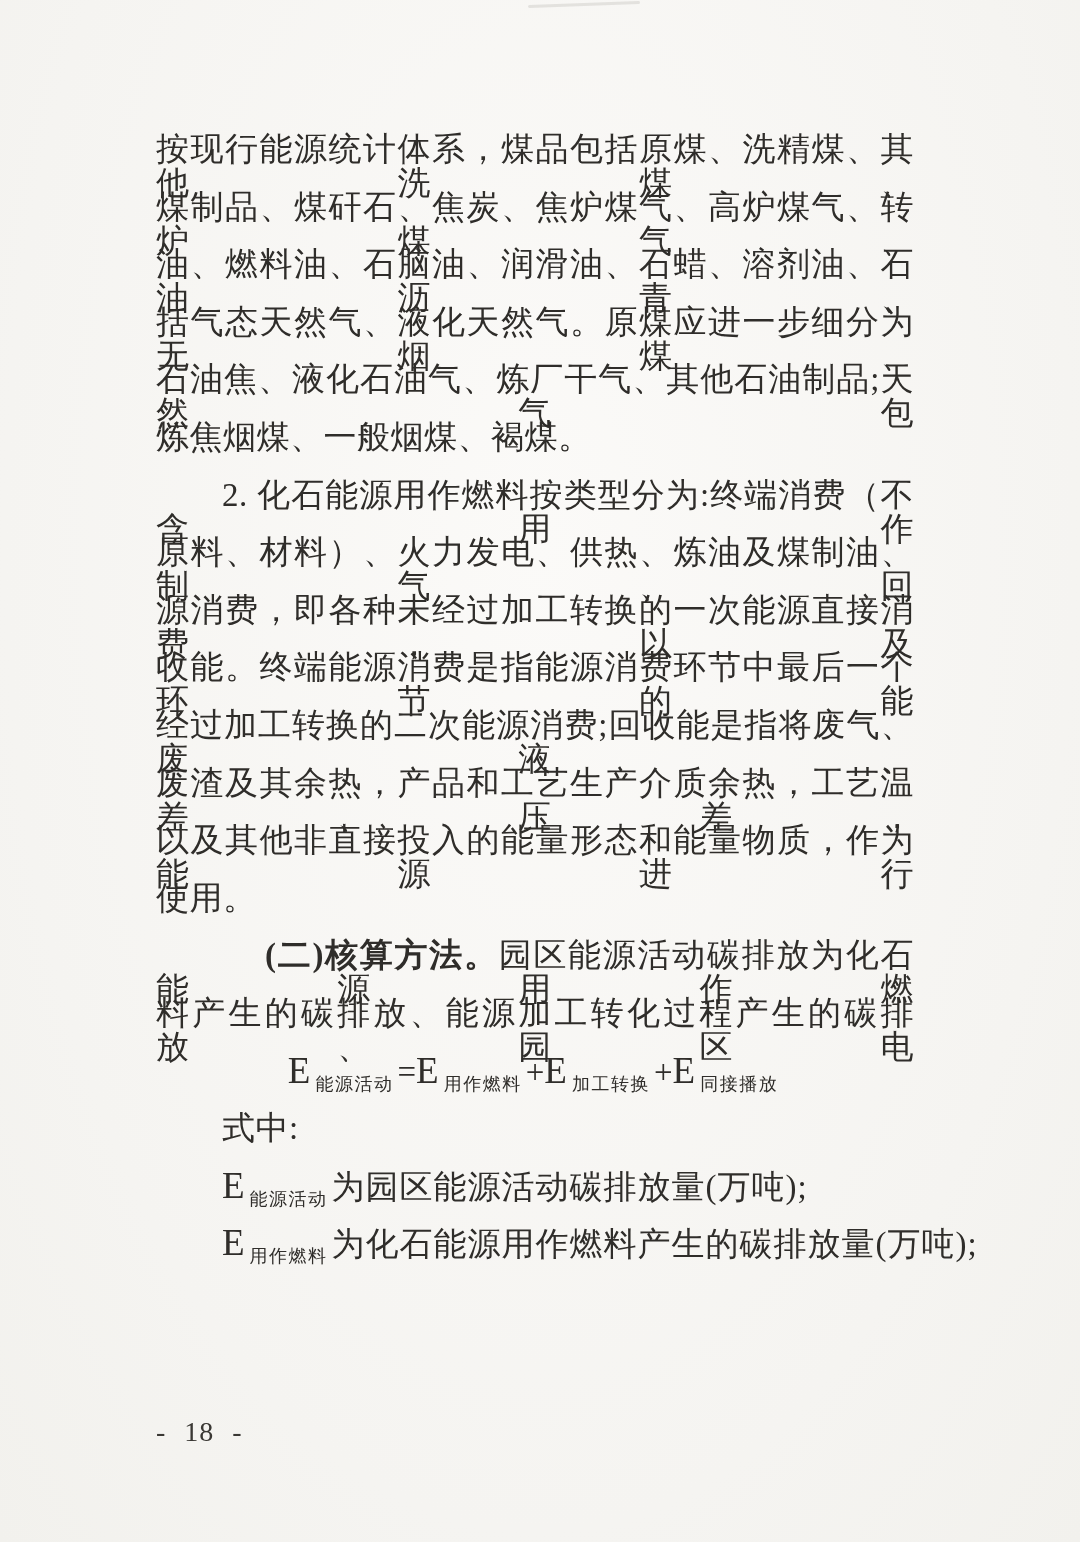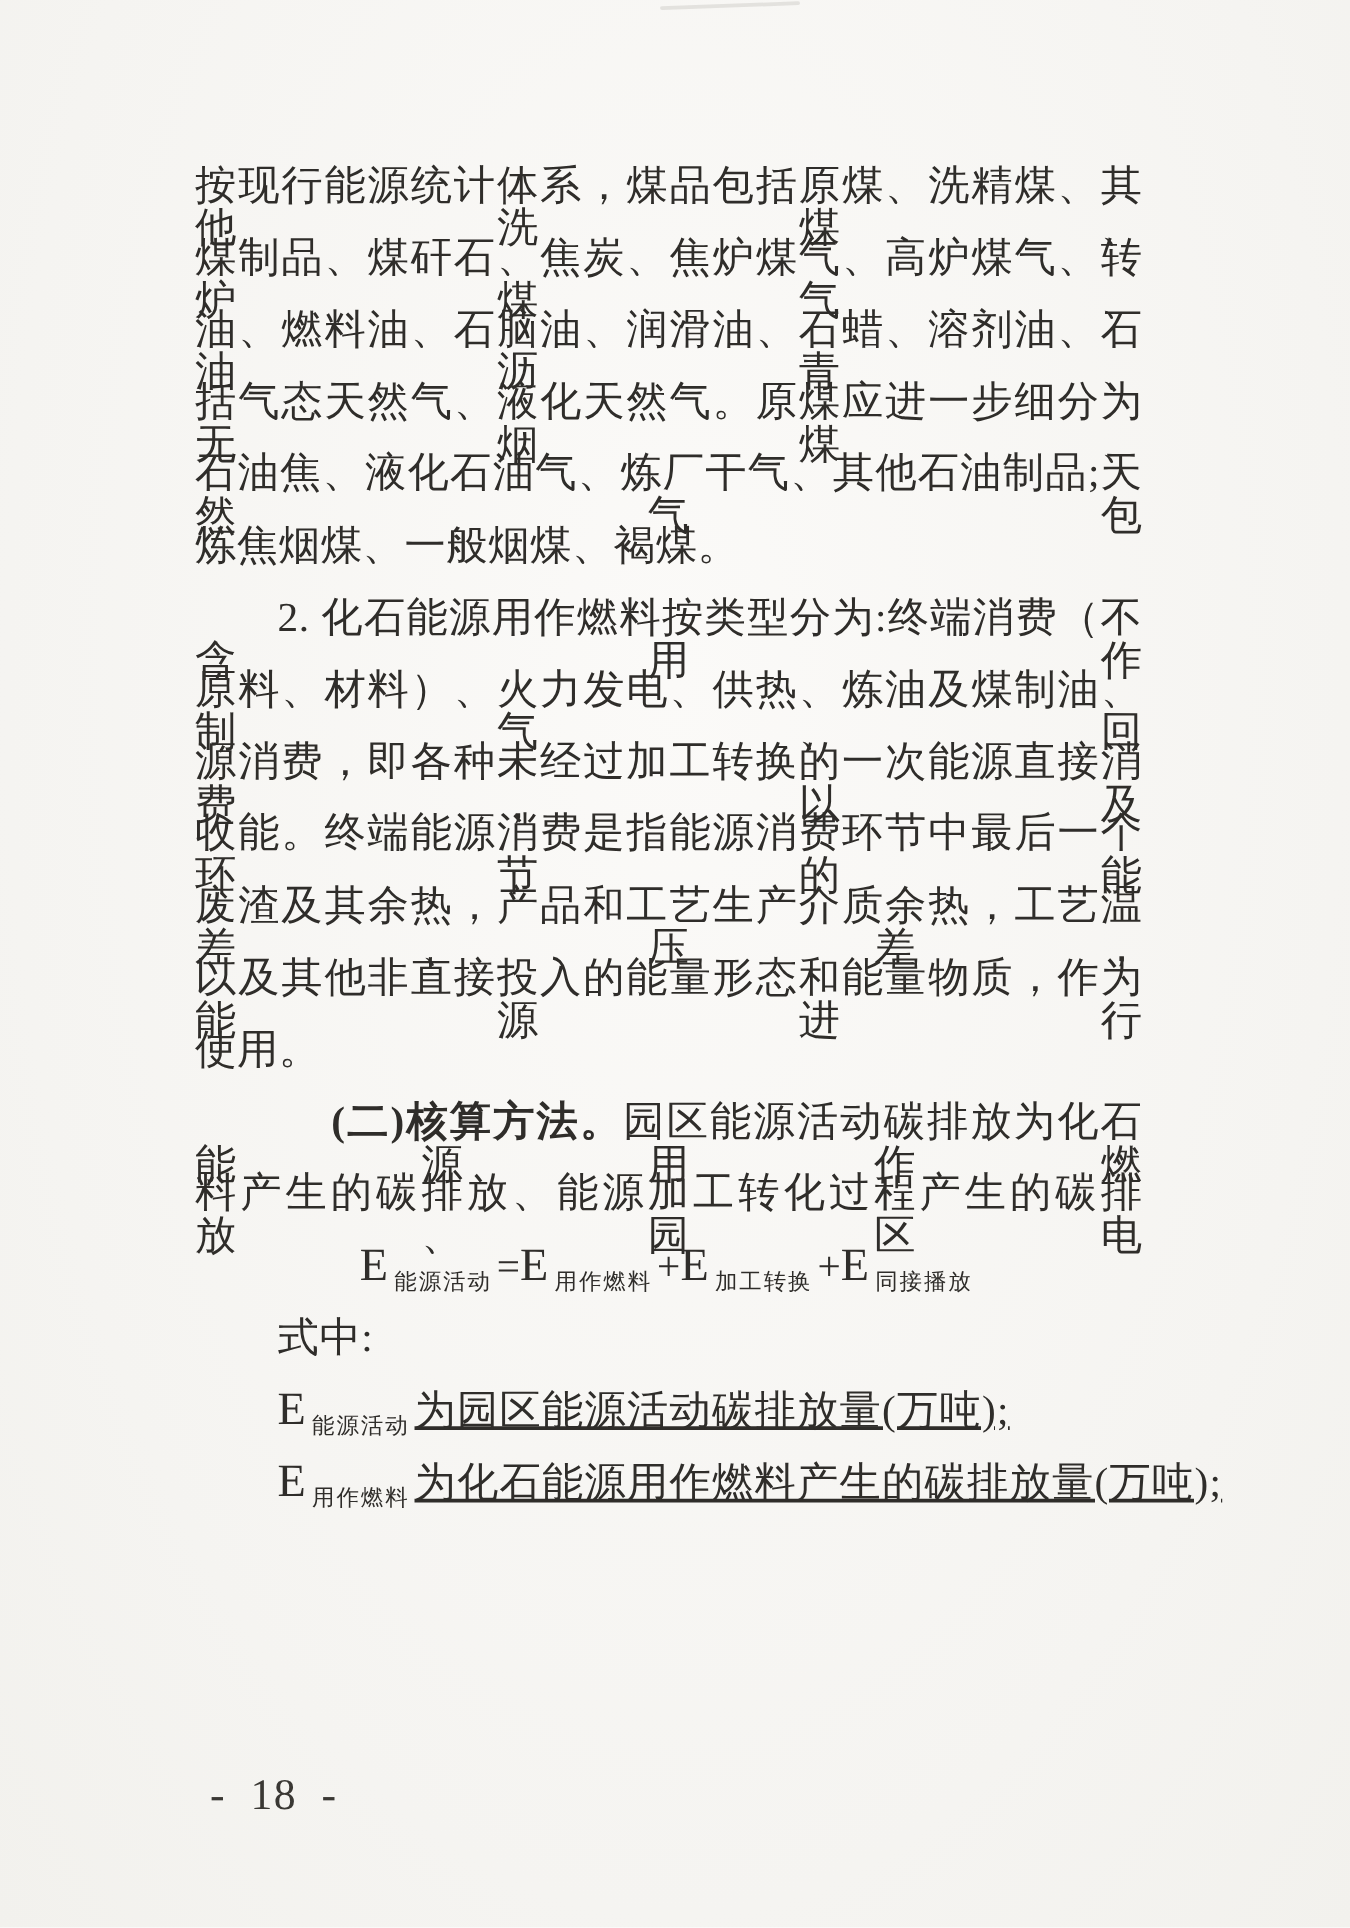--- a/index.html
+++ b/index.html
@@ -64,26 +64,26 @@
   .sub {
     font-size: 18px;
     letter-spacing: 1.5px;
     vertical-align: -7px;
     padding: 0 4px 0 5px;
   }
   .op {
     font-size: 33px;
     letter-spacing: 0;
   }
-  .def-text { letter-spacing: 1px; text-decoration: underline; }
+  .def-text { letter-spacing: 1px; }
   .page-number {
     position: absolute;
-    left: 168px;
+    left: 156px;
     top: 1416px;
-    font-size: 35px;
+    font-size: 28px;
     letter-spacing: 1px;
     word-spacing: 10px;
     color: #3a3834;
   }
 </style>
 </head>
 <body>
 
 <div class="page">
   <div class="scan-streak"></div>
@@ -91,20 +91,21 @@
       <div class="line just"><span>按现行能源统计体系，煤品包括原煤、洗精煤、其他洗煤、</span></div>
       <div class="line just"><span>煤制品、煤矸石、焦炭、焦炉煤气、高炉煤气、转炉煤气、</span></div>
       <div class="line just"><span>油、燃料油、石脑油、润滑油、石蜡、溶剂油、石油沥青、</span></div>
       <div class="line just"><span>括气态天然气、液化天然气。原煤应进一步细分为无烟煤、</span></div>
       <div class="line just"><span>石油焦、液化石油气、炼厂干气、其他石油制品;天然气包</span></div>
       <div class="line plain"><span>炼焦烟煤、一般烟煤、褐煤。</span></div>
       <div class="line just indent"><span>2. 化石能源用作燃料按类型分为:终端消费（不含用作</span></div>
       <div class="line just"><span>原料、材料）、火力发电、供热、炼油及煤制油、制气、回</span></div>
       <div class="line just"><span>源消费，即各种未经过加工转换的一次能源直接消费，以及</span></div>
       <div class="line just"><span>收能。终端能源消费是指能源消费环节中最后一个环节的能</span></div>
+      <div class="line just"><span>经过加工转换的二次能源消费;回收能是指将废气、废液、</span></div>
       <div class="line just"><span>废渣及其余热，产品和工艺生产介质余热，工艺温差、压差，</span></div>
       <div class="line just"><span>以及其他非直接投入的能量形态和能量物质，作为能源进行</span></div>
       <div class="line plain"><span>使用。</span></div>
       <div class="line just indent"><span class="lead">(二)核算方法。</span><span>园区能源活动碳排放为化石能源用作燃</span></div>
       <div class="line just"><span>料产生的碳排放、能源加工转化过程产生的碳排放、园区电</span></div>
       <div class="line formula"><span class="e">E</span><span class="sub">能源活动</span><span class="op">=</span><span class="e">E</span><span class="sub">用作燃料</span><span class="op">+</span><span class="e">E</span><span class="sub">加工转换</span><span class="op">+</span><span class="e">E</span><span class="sub">同接播放</span></div>
       <div class="line plain indent"><span>式中:</span></div>
       <div class="line plain indent"><span class="e">E</span><span class="sub">能源活动</span><span class="def-text">为园区能源活动碳排放量(万吨);</span></div>
       <div class="line plain indent"><span class="e">E</span><span class="sub">用作燃料</span><span class="def-text">为化石能源用作燃料产生的碳排放量(万吨);</span></div>
     </div>

